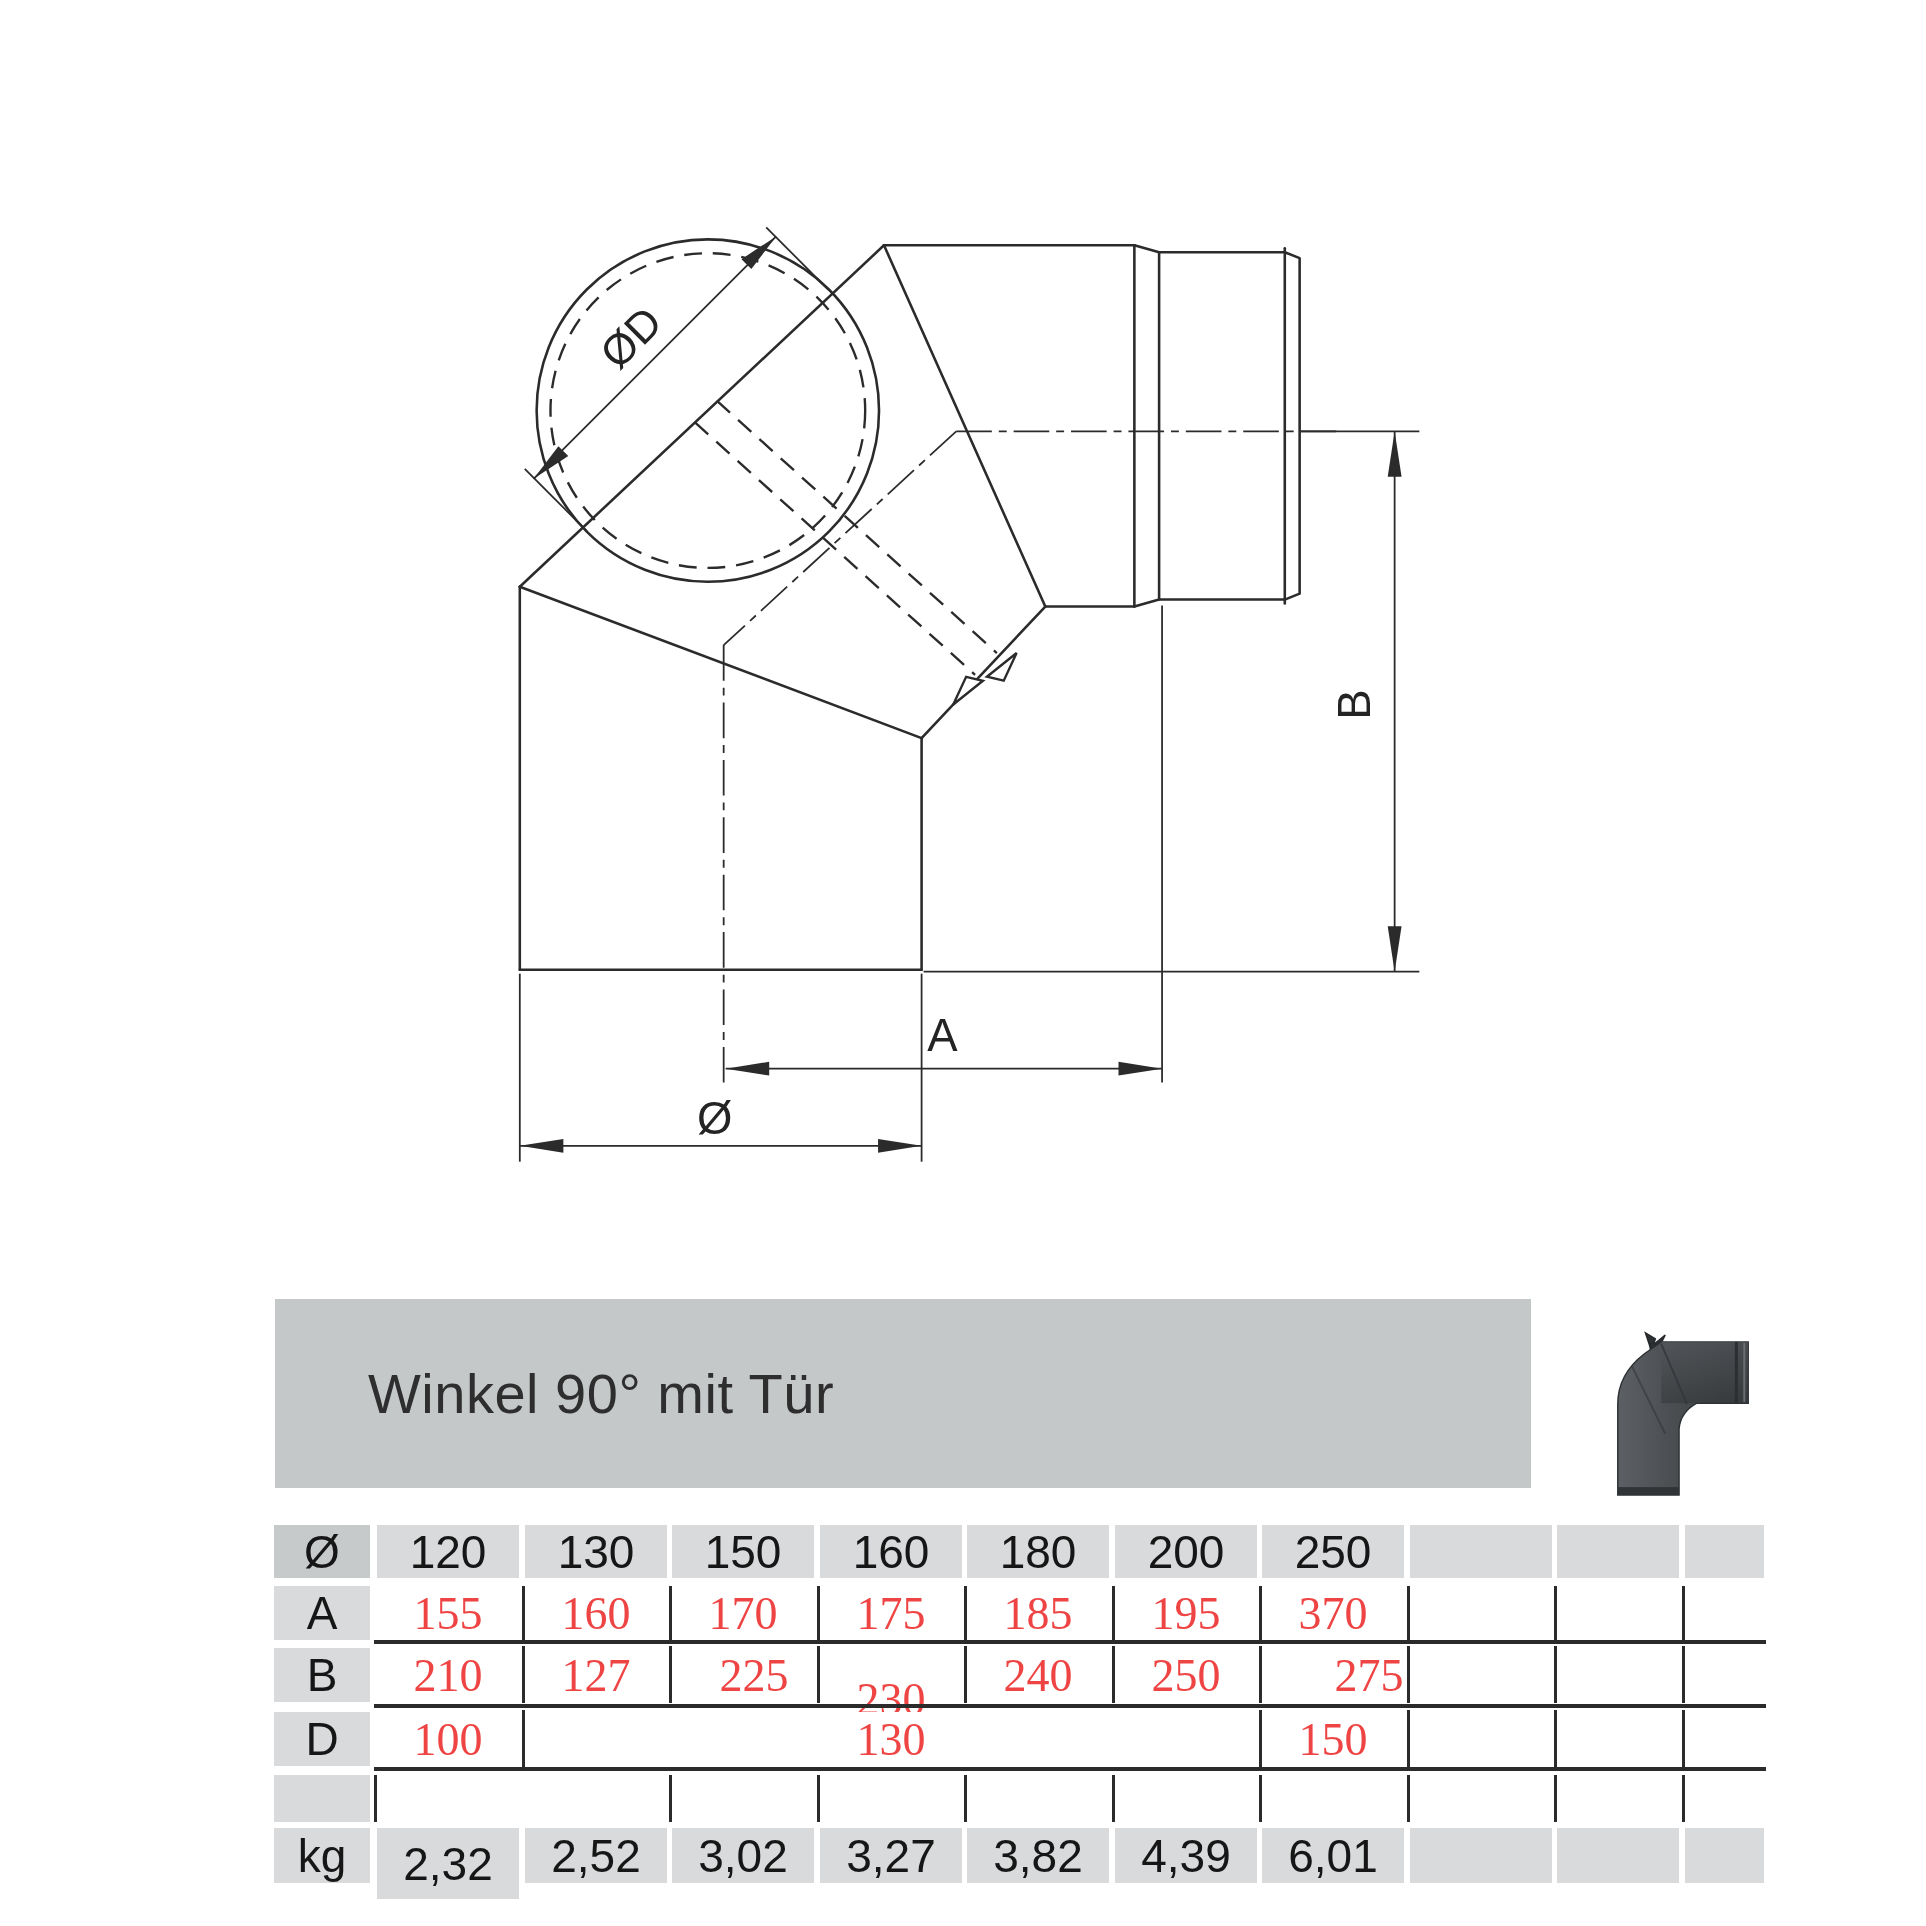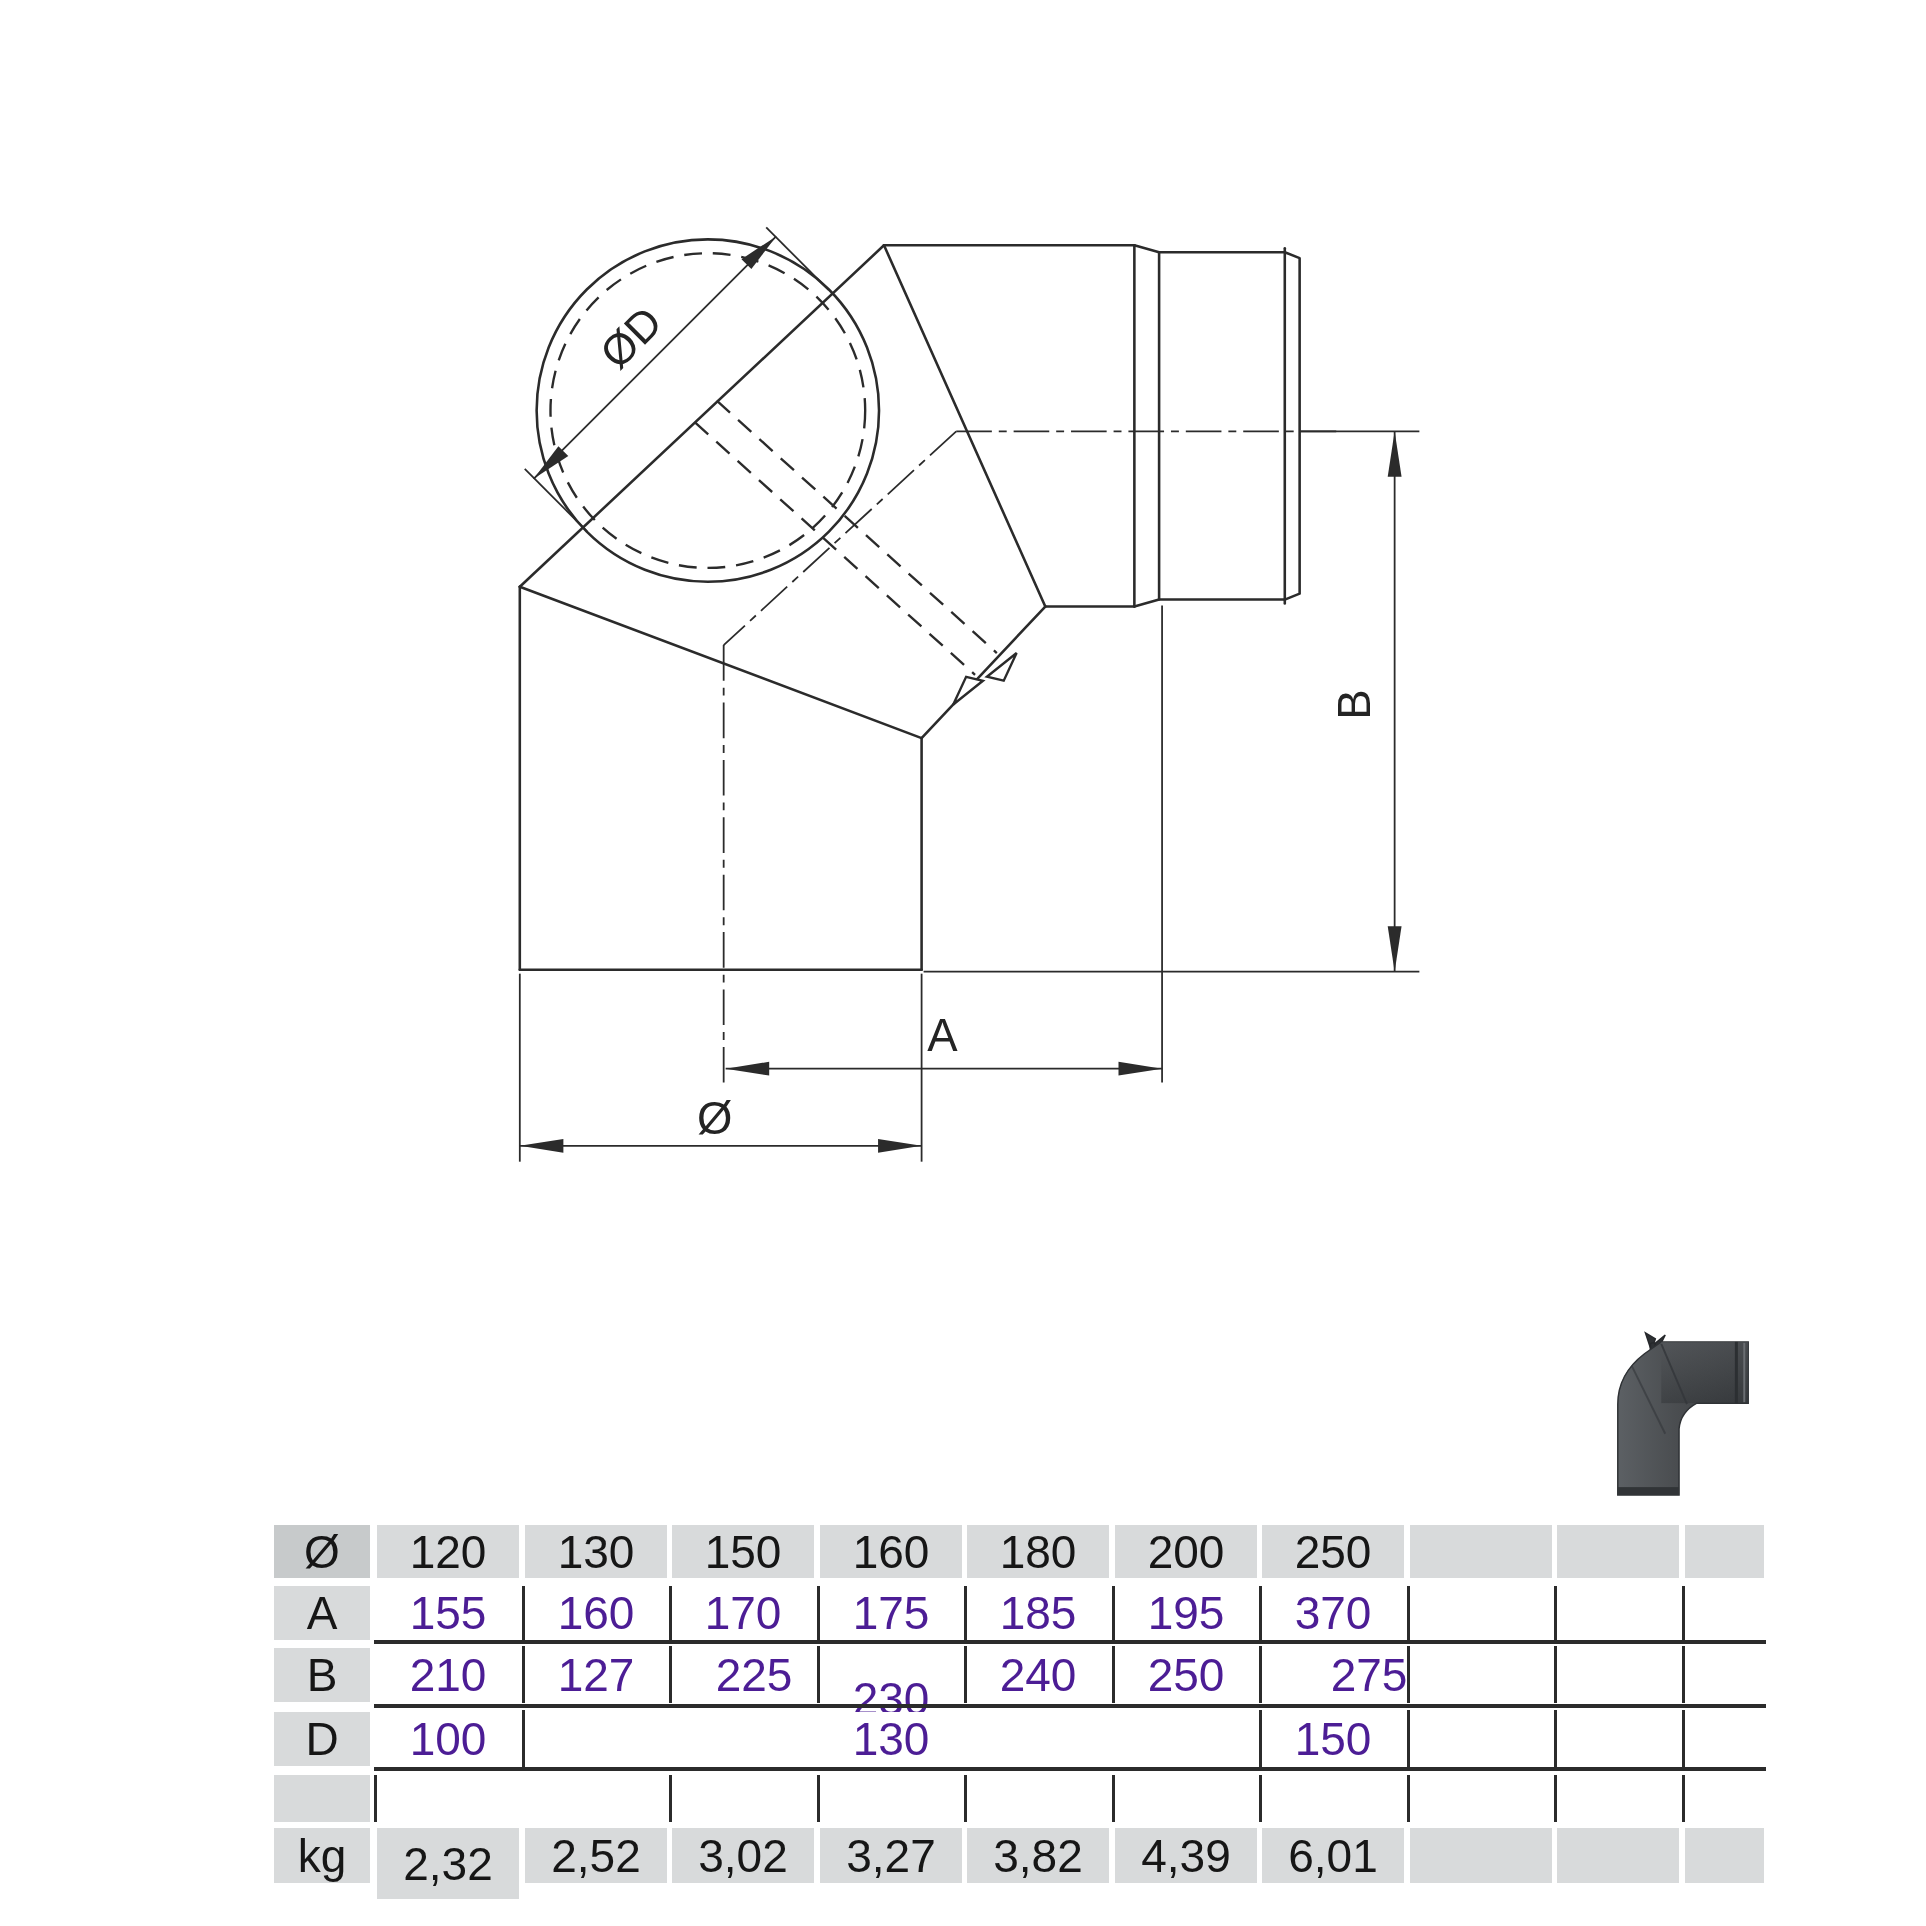--- a/index.html
+++ b/index.html
@@ -8,21 +8,21 @@
   .abs{position:absolute;}
   
   #title-bar{position:absolute;left:275px;top:1299px;width:1256px;height:189px;background:#c5c8c9;}
   #title-bar .title{position:absolute;left:93px;top:0;height:189px;display:flex;align-items:center;
                     font-size:56px;color:#2e2e2e;letter-spacing:0.5px;}
   
   .gcell{position:absolute;background:#d8dadb;display:flex;align-items:center;justify-content:center;
          font-size:46px;color:#161616;}
   .gcell.dark{background:#c7cacb;}
   .wcell{position:absolute;background:#ffffff;display:flex;align-items:center;justify-content:center;
-         font-size:46px;color:#4c1d95;}
+         font-size:46px;color:#ef4444;font-family:Liberation Serif, serif;}
   .vl{position:absolute;width:3px;background:#2b2b2b;}
   .hl{position:absolute;height:4px;background:#2b2b2b;}
   svg text{font-family:"Liberation Sans", sans-serif;fill:#242424;}
 </style>
 </head>
 <body>
 
 <div id="canvas">
 
   <svg class="abs" style="left:376px;top:178px" width="1109" height="1049" viewBox="380 180 1120 1060">
@@ -91,20 +91,23 @@
       <polygon points="539,484 574,461 564,451"></polygon>
       <polygon points="784,239 759,272 749,262"></polygon>
     </g>
 
     <text transform="translate(648,352) rotate(-45)" text-anchor="middle" font-size="44">ØD</text>
     <text x="952" y="1062" text-anchor="middle" font-size="46">A</text>
     <text transform="translate(1384,712) rotate(-90)" text-anchor="middle" font-size="46">B</text>
     <text x="722" y="1146" text-anchor="middle" font-size="46">Ø</text>
   </svg>
 
+  <div id="title-bar">
+    <div class="title">Winkel 90° mit Tür</div>
+  </div>
 
   <svg class="abs" style="left:1600px;top:1325px" width="166" height="180" viewBox="0 0 168 182">
     <defs>
       <linearGradient id="pipeGrad" x1="0" y1="0" x2="1" y2="0">
         <stop offset="0" stop-color="#5c6064"></stop>
         <stop offset="0.45" stop-color="#4a4d50"></stop>
         <stop offset="1" stop-color="#3a3d40"></stop>
       </linearGradient>
       <linearGradient id="pipeGradH" x1="0" y1="0" x2="0" y2="1">
         <stop offset="0" stop-color="#55585c"></stop>

